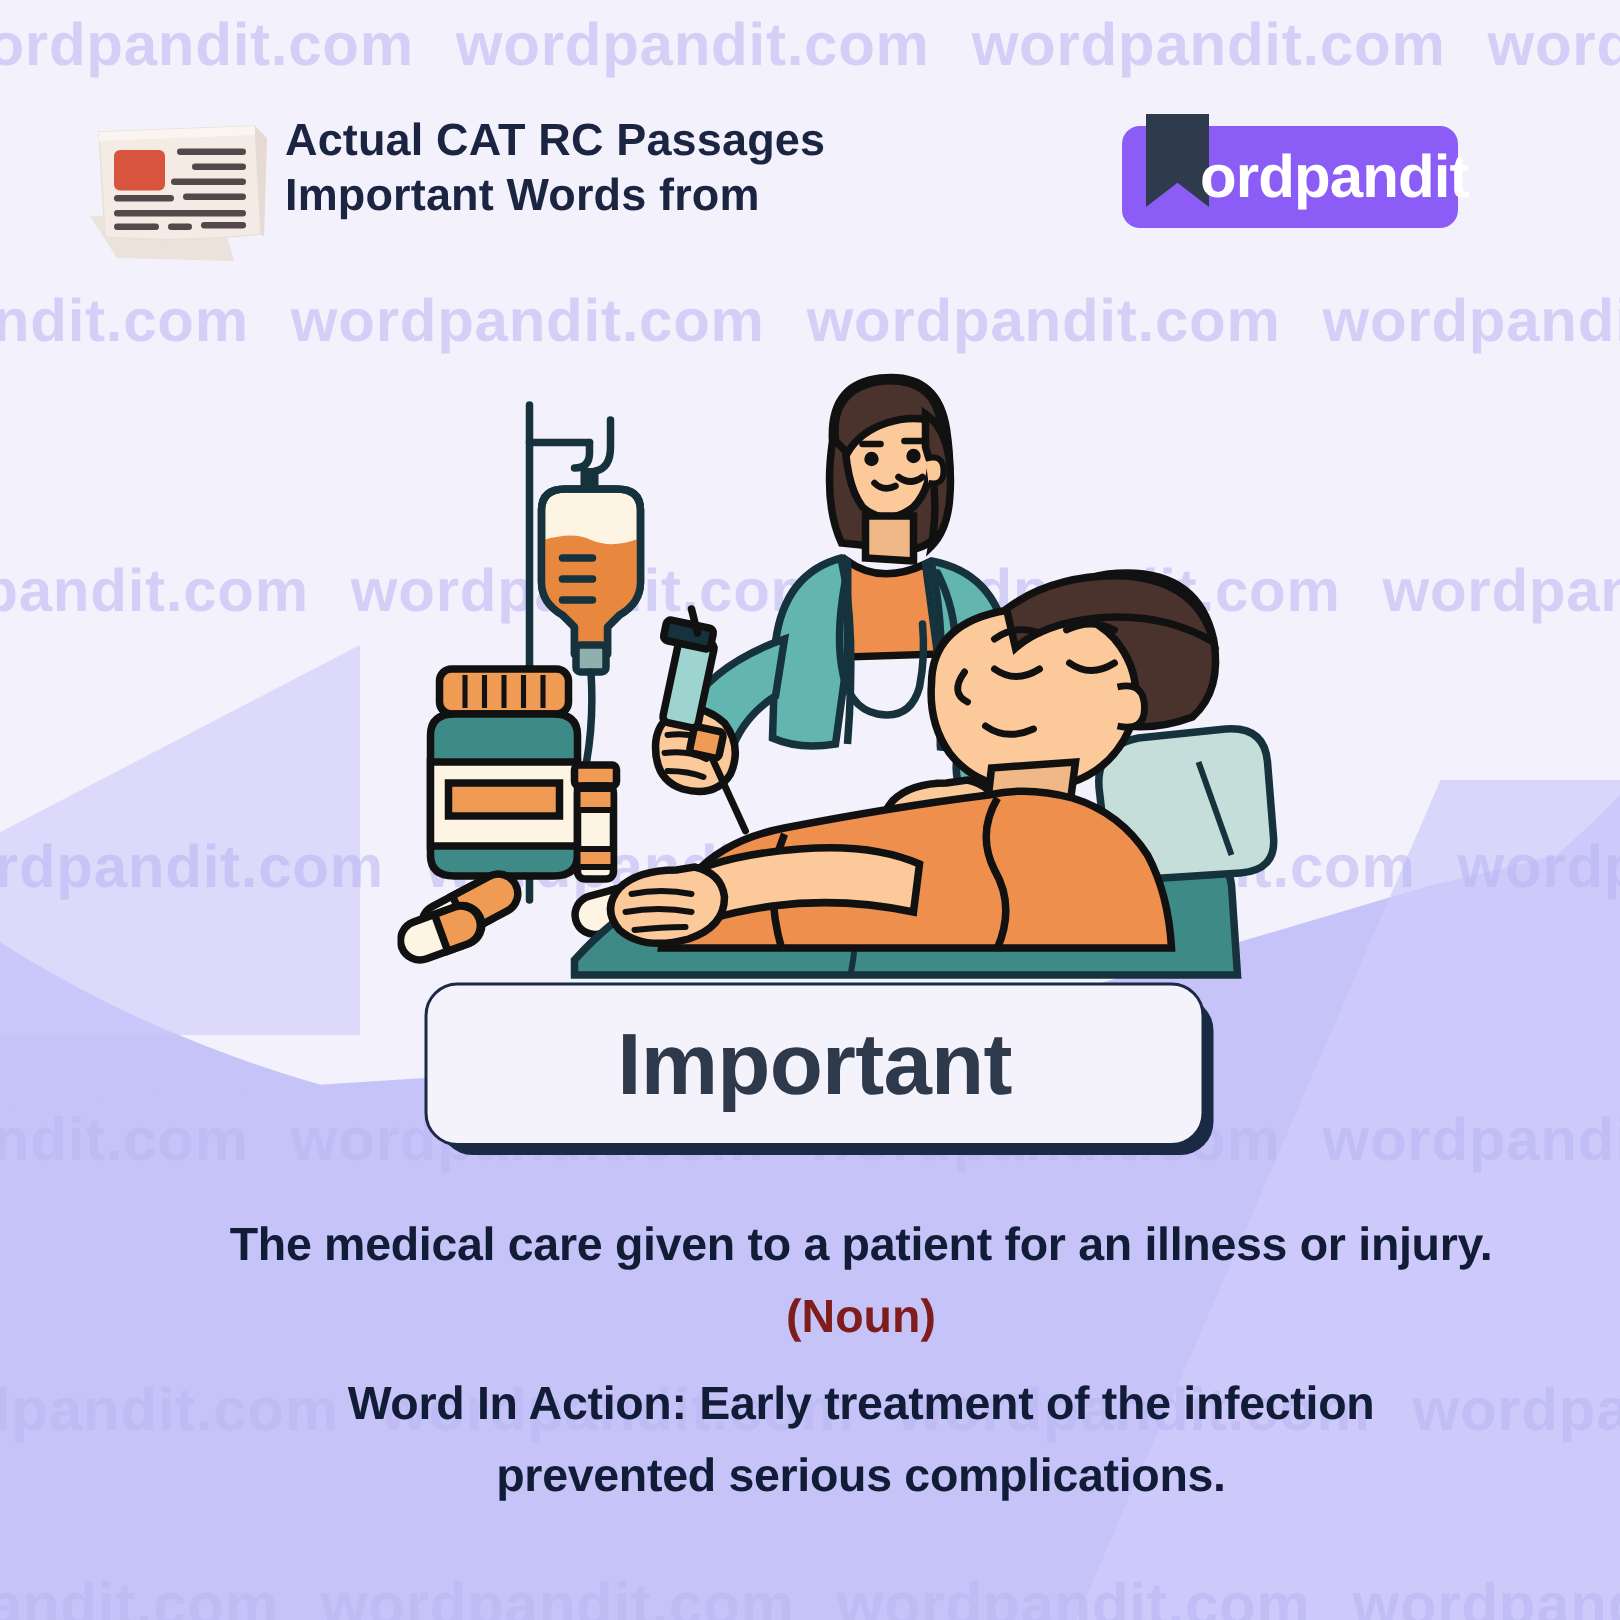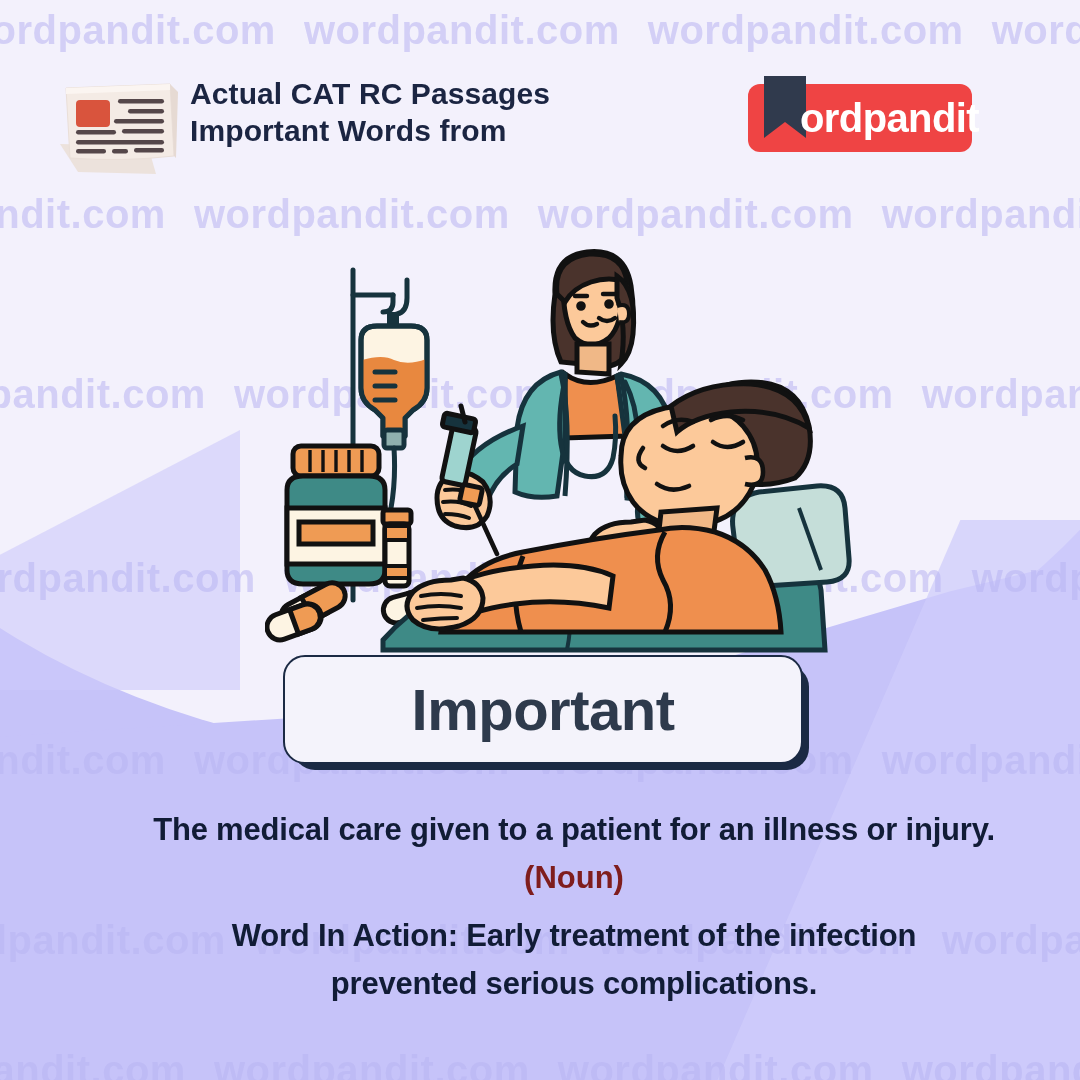--- a/index.html
+++ b/index.html
@@ -50,21 +50,21 @@
   
   .header{position:absolute;left:0;top:62px;width:1080px;height:110px;}
   .news-icon{position:absolute;left:52px;top:8px;width:130px;height:112px;}
   .header-title{
     position:absolute;left:190px;top:14px;
     font-weight:700;font-size:30px;line-height:1.22;
     color:#1b2542;letter-spacing:.1px;
   }
   .logo{
     position:absolute;left:748px;top:22px;
-    width:224px;height:68px;background:#ef4444;border-radius:12px;
+    width:224px;height:68px;background:#8b5cf6;border-radius:12px;
   }
   .logo-bookmark{
     position:absolute;left:16px;top:-8px;width:42px;height:62px;
     background:#303a4d;
     clip-path:polygon(0 0,100% 0,100% 100%,50% 74%,0 100%);
   }
   .logo-text{
     position:absolute;left:52px;top:12px;
     color:#ffffff;font-weight:700;font-size:40px;letter-spacing:-.6px;
     font-family:"Liberation Sans", sans-serif;

